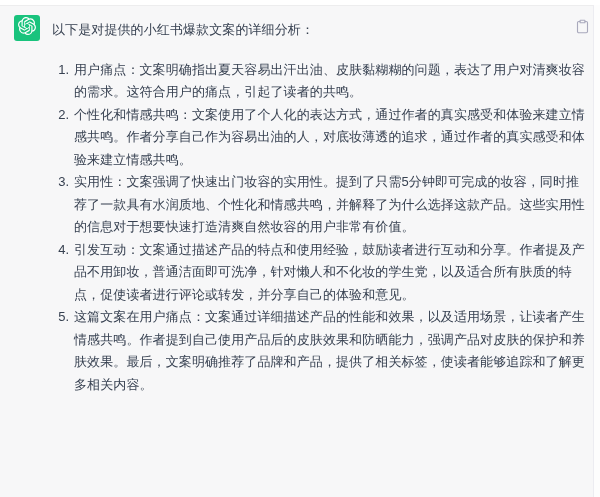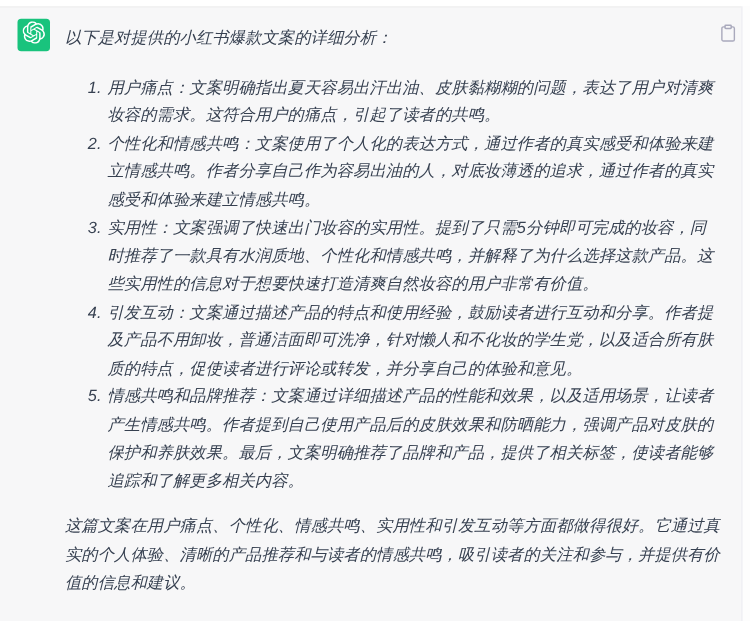--- a/index.html
+++ b/index.html
@@ -44,45 +44,43 @@
   }
   .copy-btn svg { width: 15px; height: 17px; display: block; }
   .content {
     position: absolute;
     left: 52px; top: 13px;
     width: 534px;
     color: #374151;
     font-size: 13px;
     line-height: 22.5px;
     letter-spacing: 0.1px;
-    font-style: italic;
   }
   .content p.intro { margin: 0 0 17px 0; }
   .content ol {
-    margin: 12px;
+    margin: 0;
     padding-left: 21px;
   }
   .content ol li { margin: 0; padding-left: 1px; }
   .content p.conclusion { margin: 14px 0 0 0; }
 </style>
 </head>
 <body>
 
 <div class="assistant-message">
 
   <div class="content">
     <p class="intro">以下是对提供的小红书爆款文案的详细分析：</p>
     <ol>
       <li>用户痛点：文案明确指出夏天容易出汗出油、皮肤黏糊糊的问题，表达了用户对清爽妆容的需求。这符合用户的痛点，引起了读者的共鸣。</li>
       <li>个性化和情感共鸣：文案使用了个人化的表达方式，通过作者的真实感受和体验来建立情感共鸣。作者分享自己作为容易出油的人，对底妆薄透的追求，通过作者的真实感受和体验来建立情感共鸣。</li>
       <li>实用性：文案强调了快速出门妆容的实用性。提到了只需5分钟即可完成的妆容，同时推荐了一款具有水润质地、个性化和情感共鸣，并解释了为什么选择这款产品。这些实用性的信息对于想要快速打造清爽自然妆容的用户非常有价值。</li>
       <li>引发互动：文案通过描述产品的特点和使用经验，鼓励读者进行互动和分享。作者提及产品不用卸妆，普通洁面即可洗净，针对懒人和不化妆的学生党，以及适合所有肤质的特点，促使读者进行评论或转发，并分享自己的体验和意见。</li>
-      <li>情感共鸣和品牌推荐：文案通过详细描述产品的性能和效果，以及适用场景，让读者产生情感共鸣。作者提到自己使用产品后的皮肤效果和防晒能力，强调产品对皮肤的保护和养肤效果。最后，文案明确推荐了品牌和产品，提供了相关标签，使读者能够追踪和了解更多相关内容。</li>
+      <li>这篇文案在用户痛点：文案通过详细描述产品的性能和效果，以及适用场景，让读者产生情感共鸣。作者提到自己使用产品后的皮肤效果和防晒能力，强调产品对皮肤的保护和养肤效果。最后，文案明确推荐了品牌和产品，提供了相关标签，使读者能够追踪和了解更多相关内容。</li>
     </ol>
-    <p class="conclusion">这篇文案在用户痛点、个性化、情感共鸣、实用性和引发互动等方面都做得很好。它通过真实的个人体验、清晰的产品推荐和与读者的情感共鸣，吸引读者的关注和参与，并提供有价值的信息和建议。</p>
   </div>
 
 </div>
 
 <div class="right-gutter"></div>
 
 <div class="avatar">
   <span>
     <svg viewBox="0 0 24 24" fill="#ffffff" xmlns="http://www.w3.org/2000/svg">
       <path d="M22.2819 9.8211a5.9847 5.9847 0 0 0-.5157-4.9108 6.0462 6.0462 0 0 0-6.5098-2.9A6.0651 6.0651 0 0 0 4.9807 4.1818a5.9847 5.9847 0 0 0-3.9977 2.9 6.0462 6.0462 0 0 0 .7427 7.0966 5.98 5.98 0 0 0 .511 4.9107 6.051 6.051 0 0 0 6.5146 2.9001A5.9847 5.9847 0 0 0 13.2599 24a6.0557 6.0557 0 0 0 5.7718-4.2058 5.9894 5.9894 0 0 0 3.9977-2.9001 6.0557 6.0557 0 0 0-.7475-7.073zm-9.022 12.6081a4.4755 4.4755 0 0 1-2.8764-1.0408l.1419-.0804 4.7783-2.7582a.7948.7948 0 0 0 .3927-.6813v-6.7369l2.02 1.1686a.071.071 0 0 1 .038.0615v5.5826a4.504 4.504 0 0 1-4.4945 4.4849zm-9.6607-4.1254a4.4708 4.4708 0 0 1-.5346-3.0137l.142.0852 4.783 2.7582a.7712.7712 0 0 0 .7806 0l5.8428-3.3685v2.3324a.0804.0804 0 0 1-.0332.0615L9.74 19.9502a4.4992 4.4992 0 0 1-6.1408-1.6464zM2.3408 7.8956a4.485 4.485 0 0 1 2.3655-1.9728V11.6a.7664.7664 0 0 0 .3879.6765l5.8144 3.3543-2.0201 1.1685a.0757.0757 0 0 1-.071 0l-4.8303-2.7865A4.504 4.504 0 0 1 2.3408 7.8956zm16.5963 3.8558L13.1038 8.364 15.1192 7.2a.0757.0757 0 0 1 .071 0l4.8303 2.7913a4.4944 4.4944 0 0 1-.6765 8.1042v-5.6772a.79.79 0 0 0-.407-.667zm2.0107-3.0231l-.142-.0852-4.7735-2.7818a.7759.7759 0 0 0-.7854 0L9.409 9.2297V6.8974a.0662.0662 0 0 1 .0284-.0615l4.8303-2.7866a4.4992 4.4992 0 0 1 6.6802 4.66zM8.3065 12.863l-2.02-1.1638a.0804.0804 0 0 1-.038-.0567V6.0742a4.4992 4.4992 0 0 1 7.3757-3.4537l-.142.0805L8.704 5.459a.7948.7948 0 0 0-.3927.6813zm1.0976-2.3654l2.602-1.4998 2.6069 1.4998v2.9994l-2.5974 1.4997-2.6067-1.4997z"></path>

